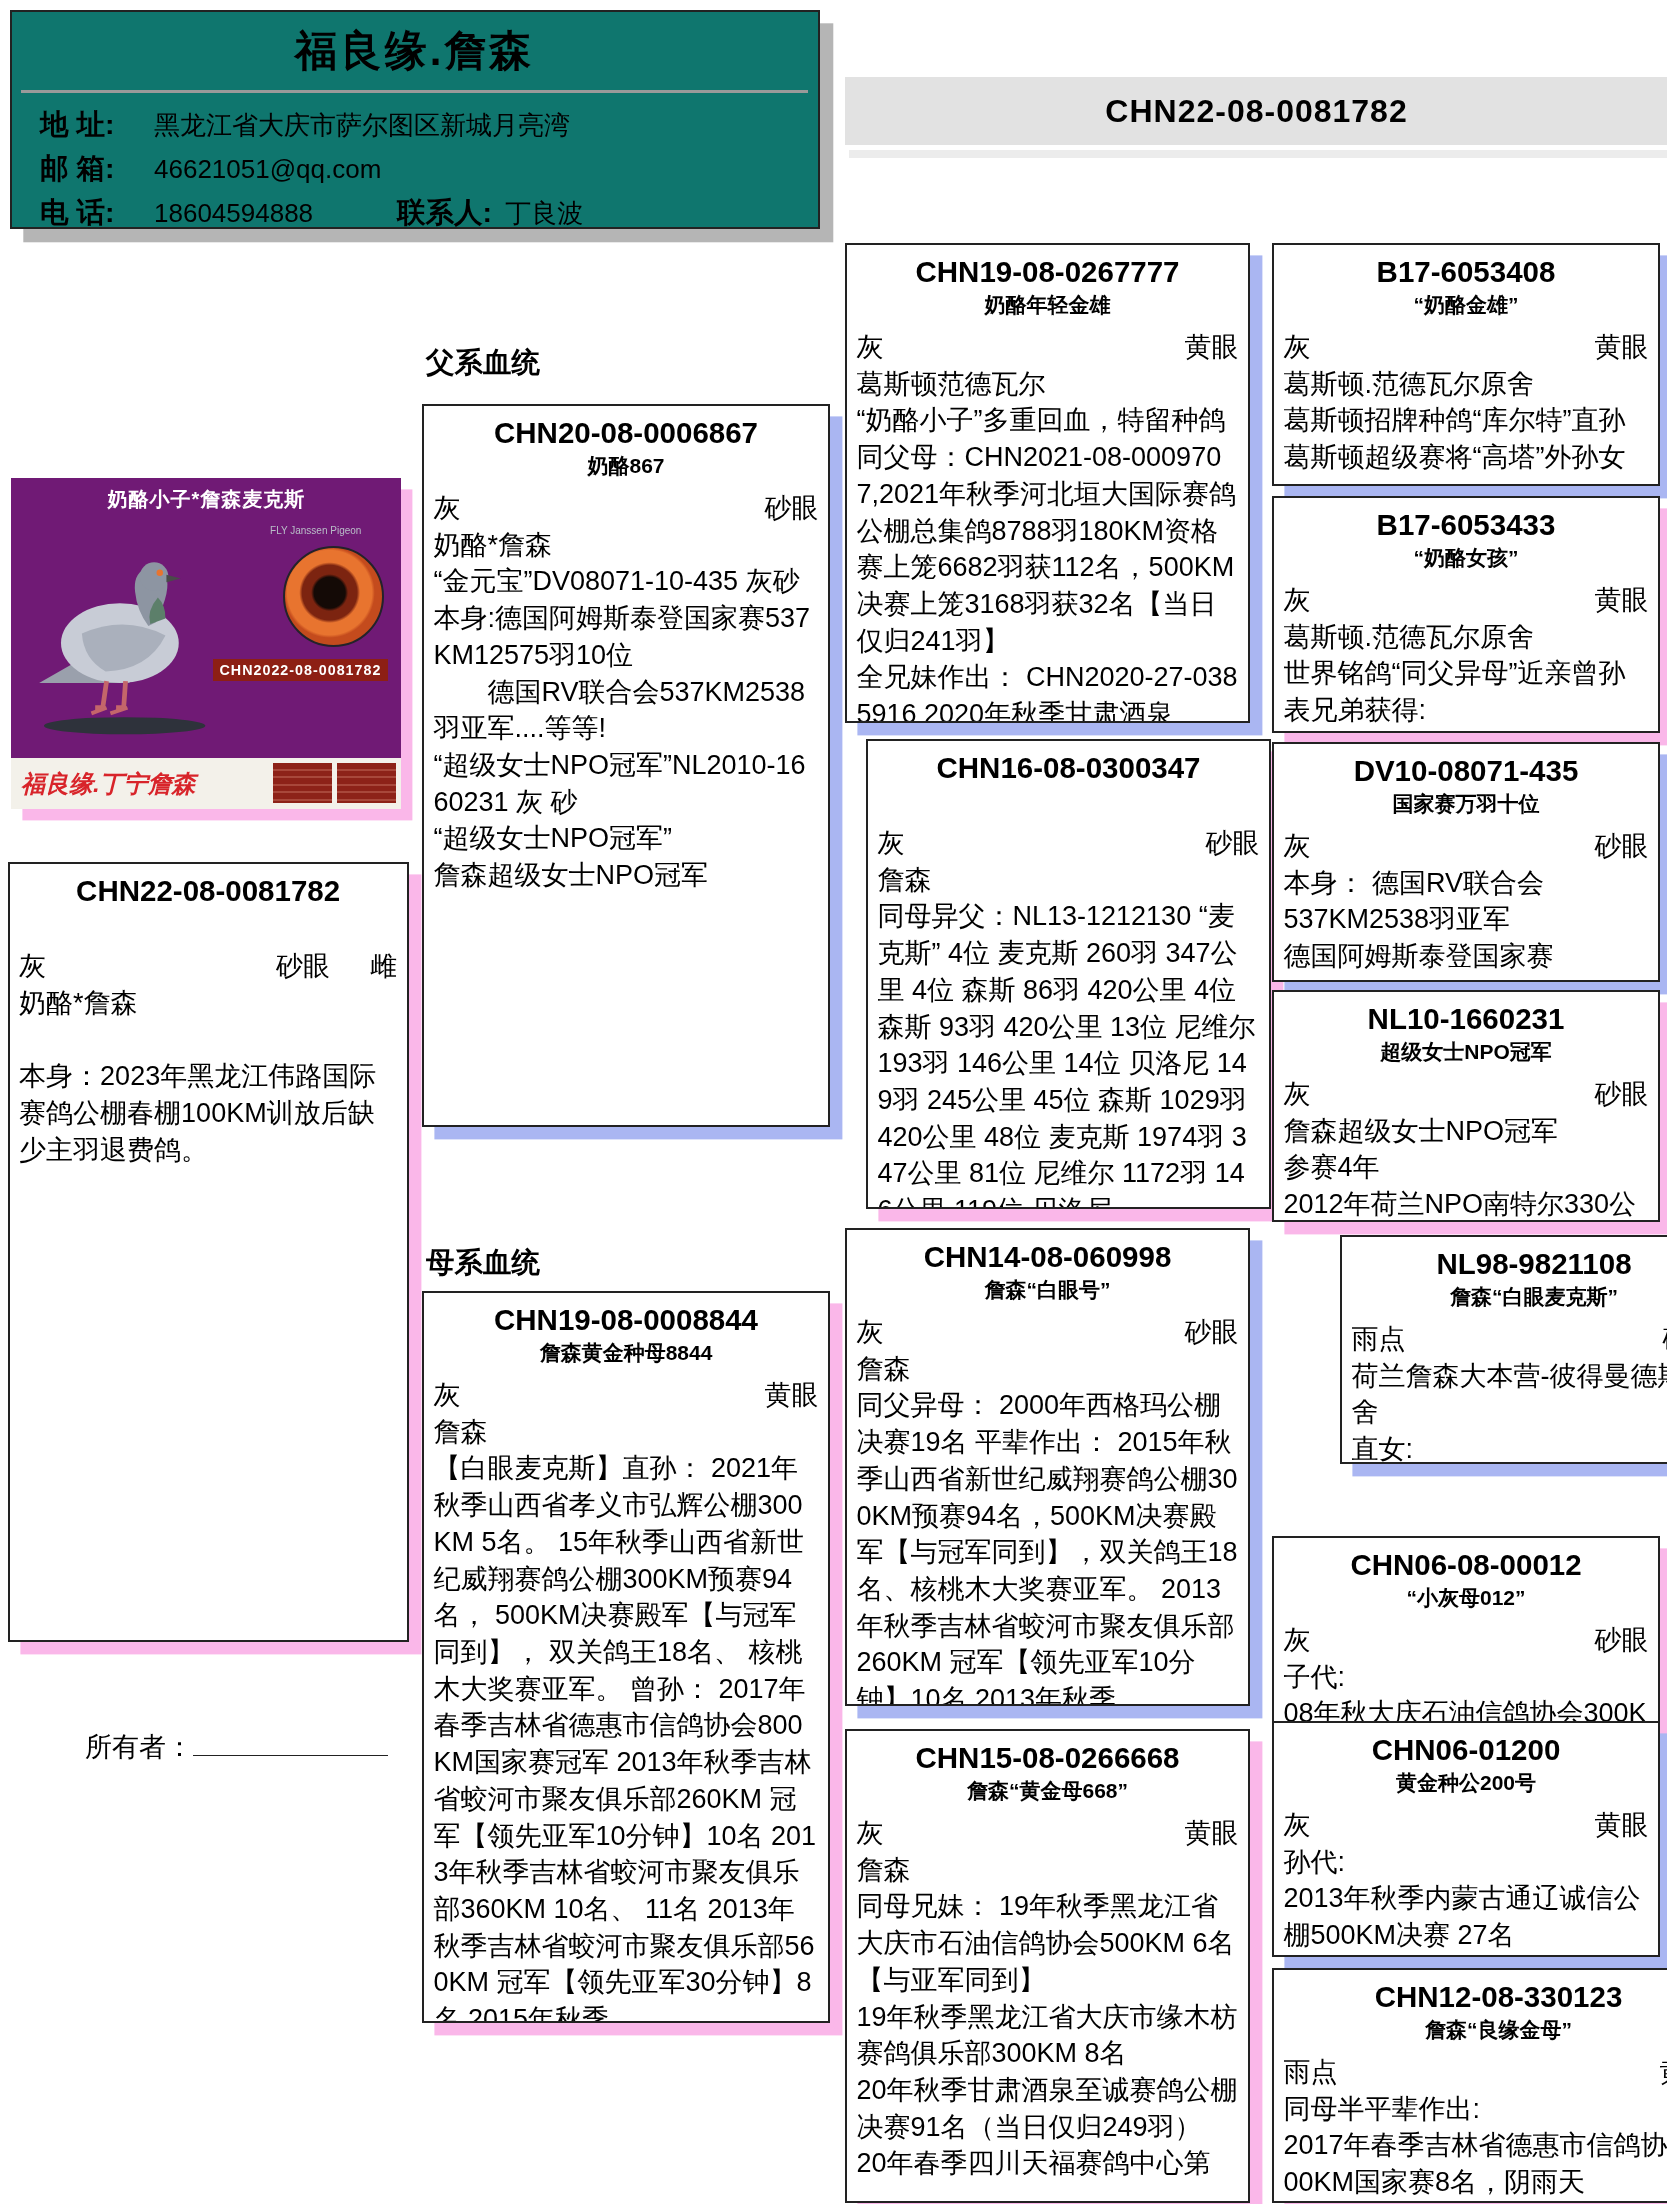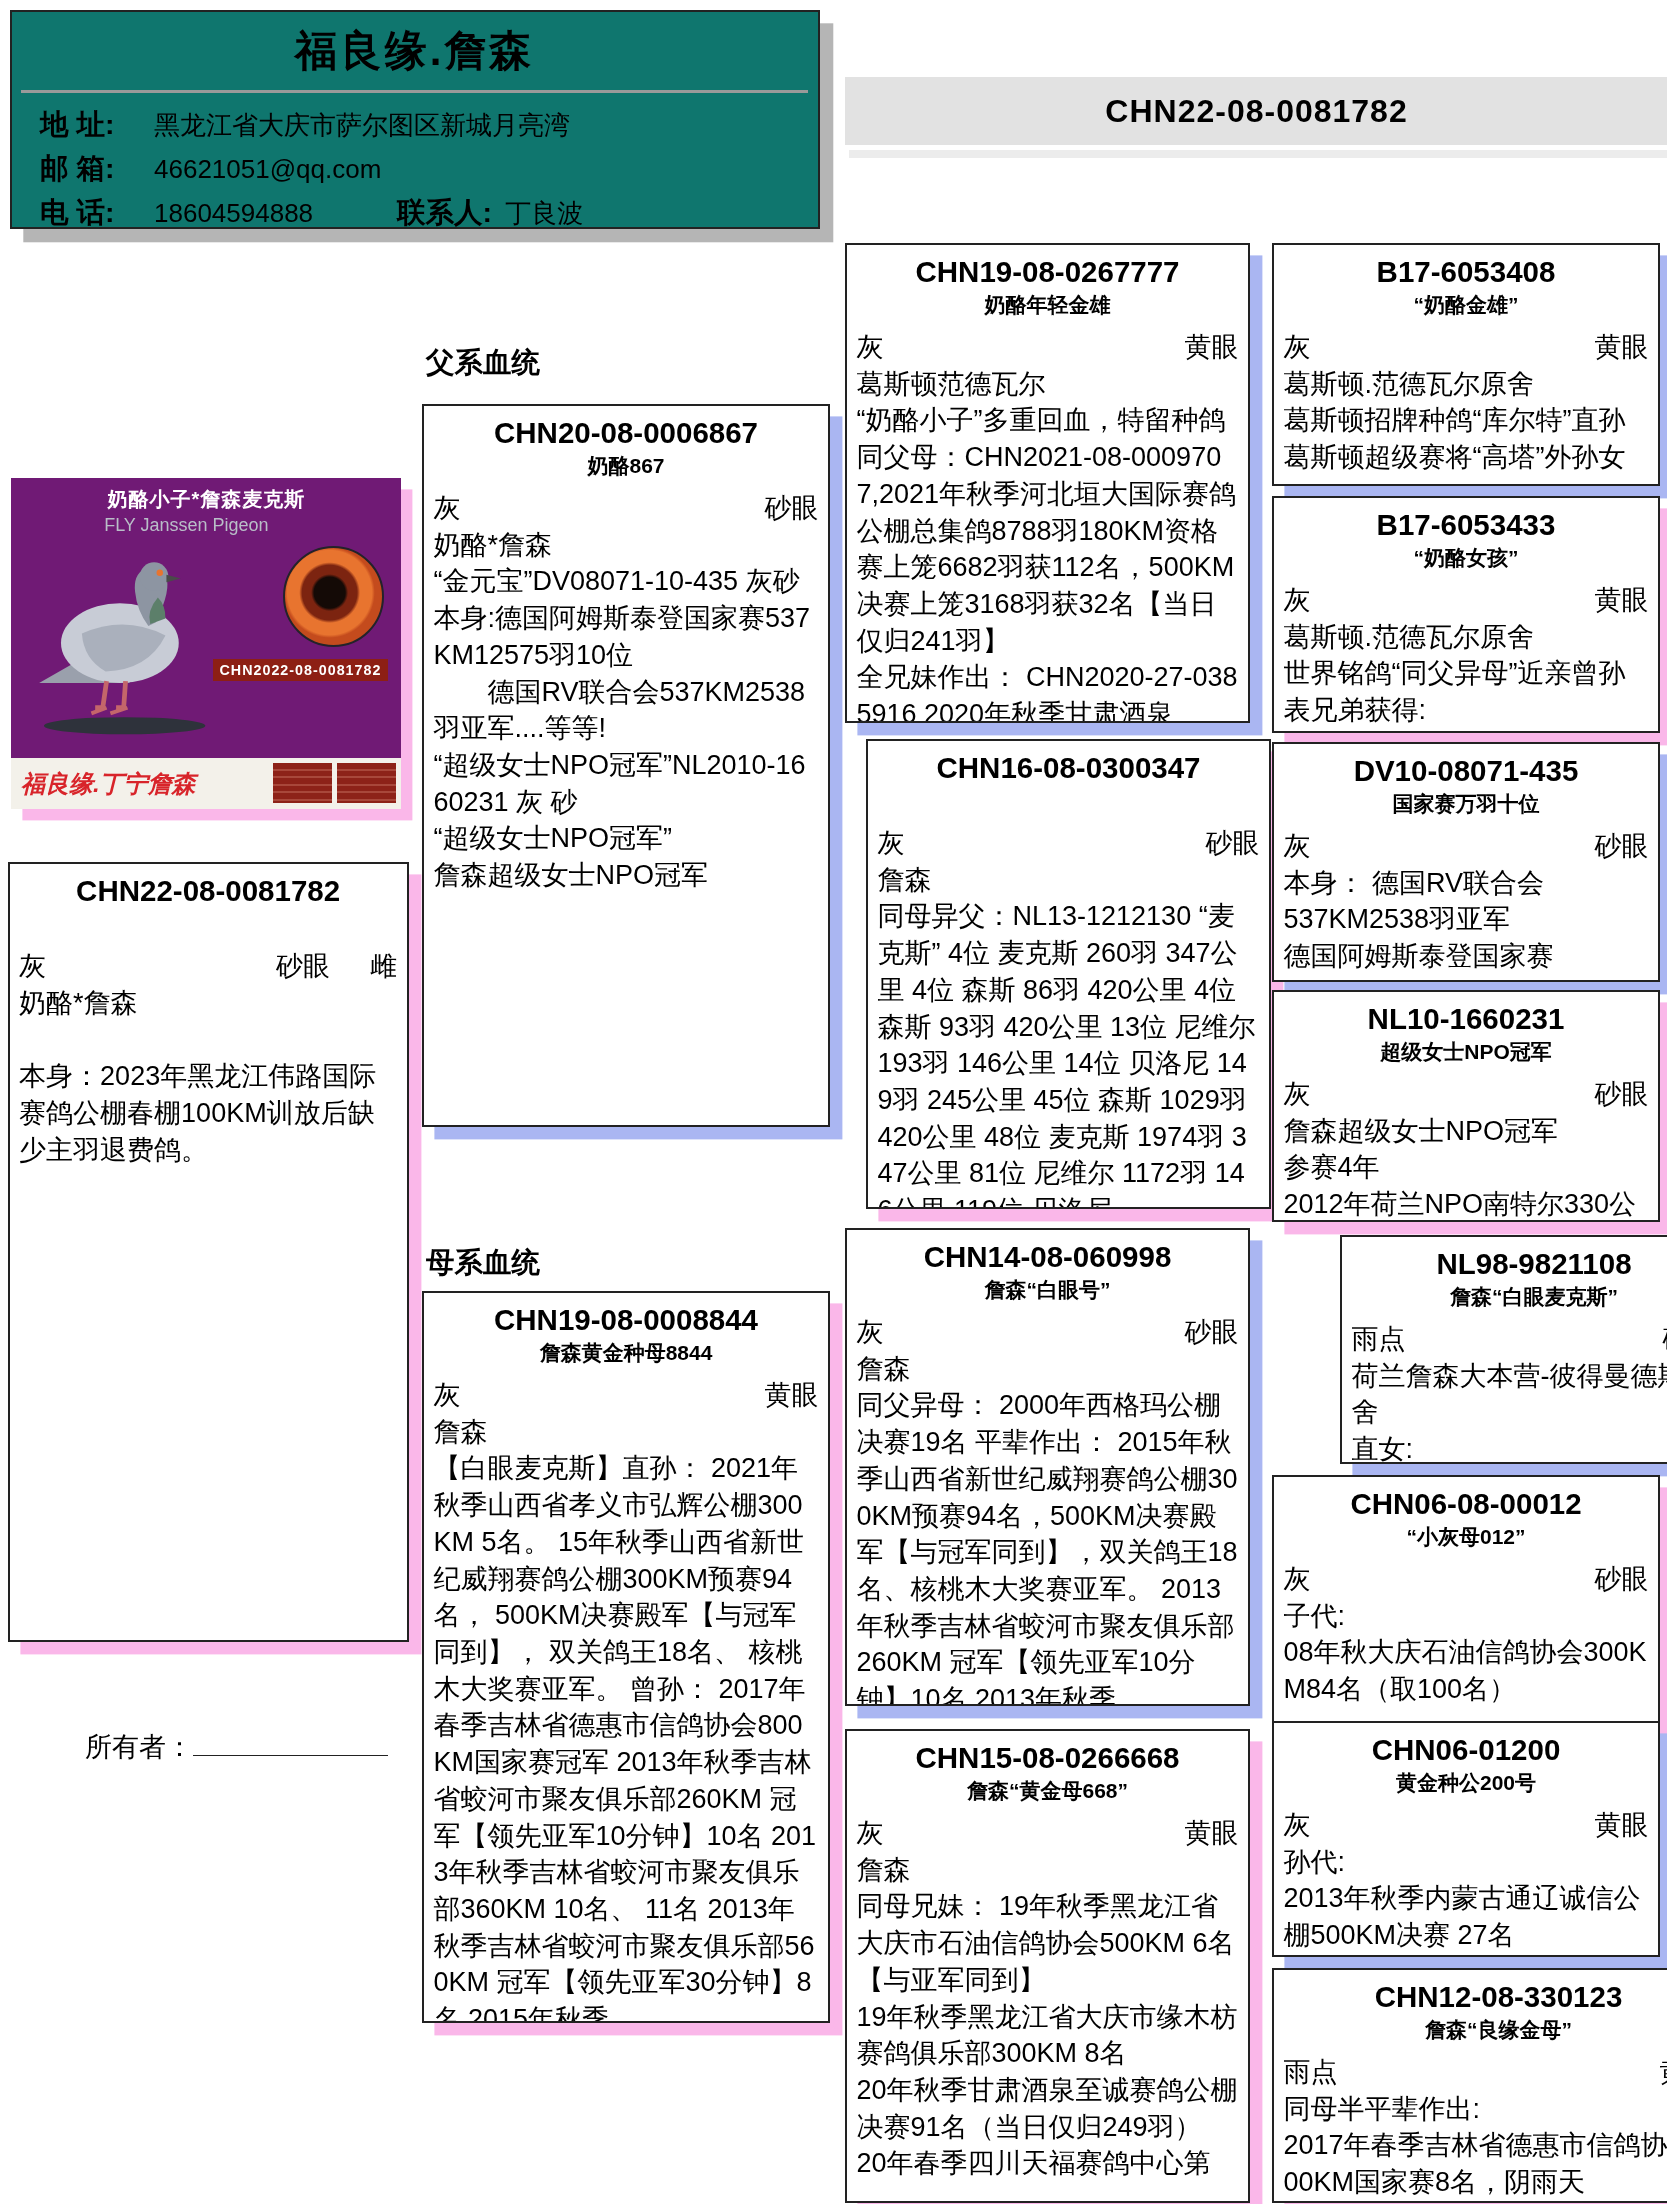--- a/index.html
+++ b/index.html
@@ -35,21 +35,21 @@
   .eye-right{display:flex;gap:40px;}
   .box-line{min-height:1.36em;word-break:break-all;}
 
   
   .owner-line{font-size:27px;}
   .owner-underline{display:inline-block;width:195px;border-bottom:1.9px solid #222;height:25px;vertical-align:baseline;}
 
   
   .photo{background:#701a75;box-shadow:11.4px 11.4px 0 #fab7e9;overflow:hidden;}
   .photo-title{color:#fff;font-size:20px;font-weight:bold;text-align:center;padding-top:7.6px;letter-spacing:1px;}
-  .photo-sub{color:#b9bec8;font-size:18px;text-align:center;padding-right:40px;margin-top:2px;}
+  .photo-sub{color:#b9bec8;font-size:10px;text-align:right;padding-right:40px;margin-top:12px;}
   .pigeon-svg{position:absolute;left:3.8px;top:53px;}
   .photo-eye{position:absolute;right:17px;top:68px;width:97px;height:97px;border-radius:50%;
      border:2.9px solid #23232a;
      background:radial-gradient(circle at 46% 46%, #140a06 0 21%, #7c2410 25% 37%,
                 #e8742f 41% 57%, #c44b1d 61% 77%, #6d1f0d 81% 100%);}
   .photo-ring{position:absolute;right:13.3px;top:181px;background:#8d1f14;color:#fff;
      font-size:14.3px;font-weight:bold;padding:2.9px 6.7px;letter-spacing:1px;}
   .photo-bottom{position:absolute;left:0;bottom:0;width:100%;height:51px;background:#f3f1ea;
      display:flex;align-items:center;}
   .photo-brand{color:#d8242a;font-size:24px;font-weight:bold;font-style:italic;padding-left:9.5px;}
@@ -283,21 +283,21 @@
   <div class="box-eye-row">
     <span>雨点</span>
     <span class="eye-right">
         <span>砂眼</span>
       </span>
   </div>
   <div class="box-line">荷兰詹森大本营-彼得曼德斯原舍</div>
   <div class="box-line">直女:</div>
 </div>
 
-<div class="abs pbox shadow-pink" style="left:1272px;top:1475px;width:388px;height:272px;">
+<div class="abs pbox shadow-pink" style="left:1272px;top:1536px;width:388px;height:272px;">
   <div class="box-ring">CHN06-08-00012</div>
   <div class="box-name">“小灰母012”</div>
   <div class="box-eye-row">
     <span>灰</span>
     <span class="eye-right">
         <span>砂眼</span>
       </span>
   </div>
   <div class="box-line">子代:</div>
   <div class="box-line">08年秋大庆石油信鸽协会300KM84名（取100名）</div>

